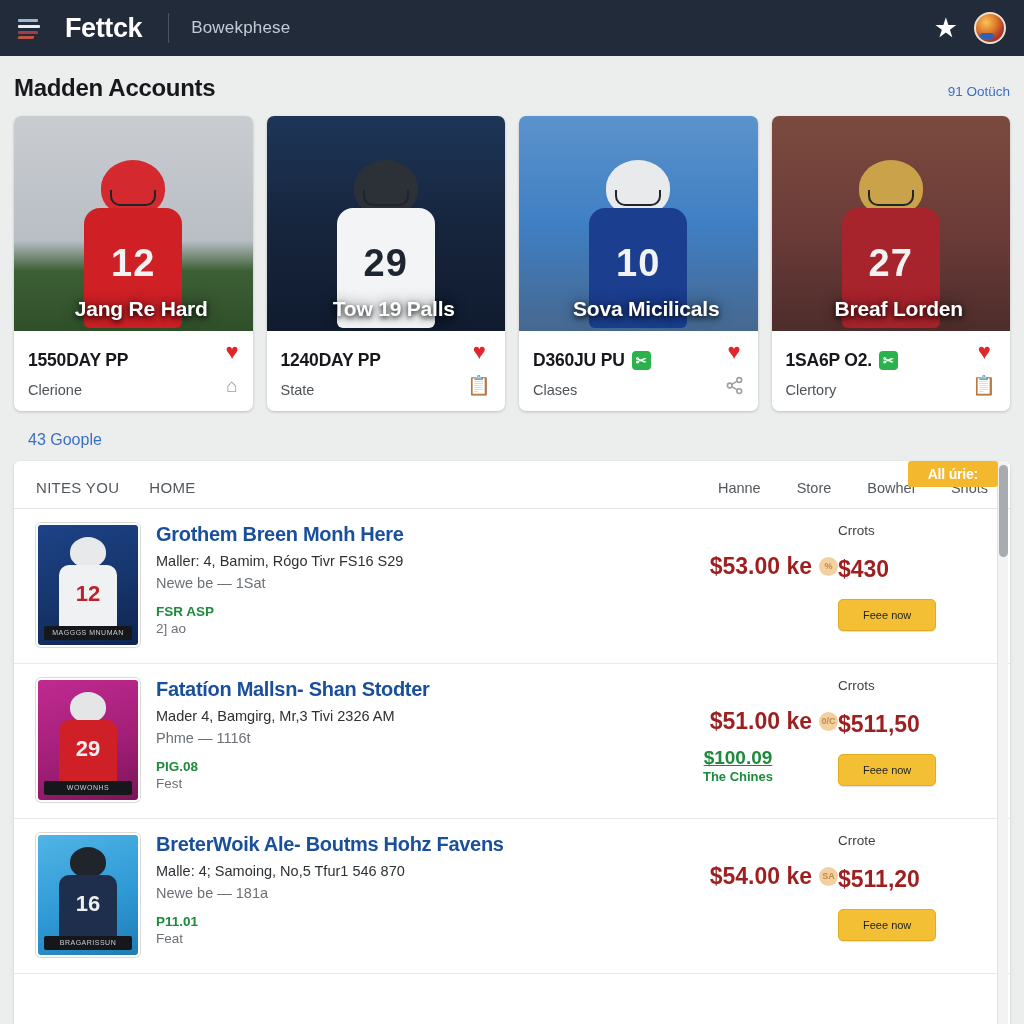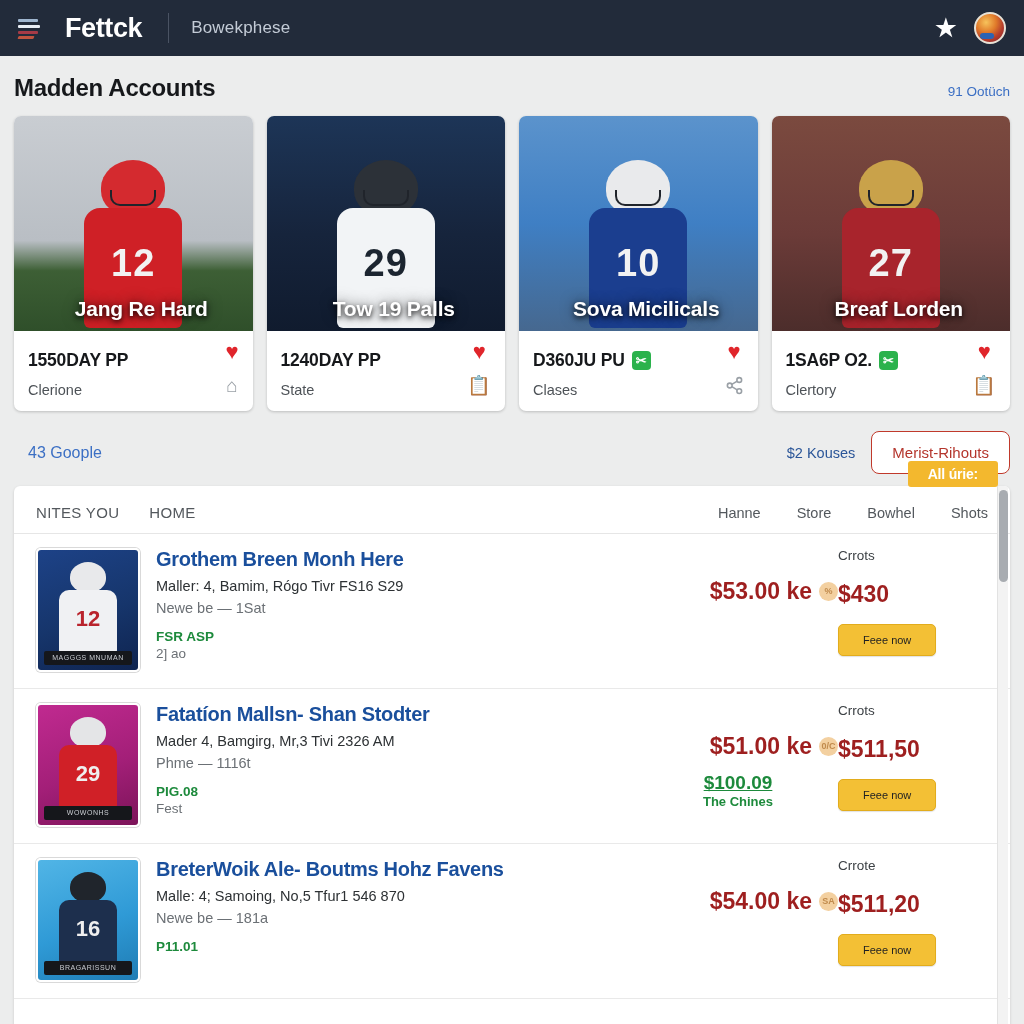--- a/index.html
+++ b/index.html
@@ -332,24 +332,20 @@
           <span class="heart-icon">♥</span>
           <span class="card-icon2">📋</span>
         </div>
       </div>
     </div>
 
   </div>
 
   <div class="list-head">
     <span class="section-link-inline">43 Goople</span>
-    <div class="list-head-right">
-      <span class="kouses">$2 Kouses</span>
-      <span class="outline-btn">Merist-Rihouts</span>
-    </div>
     <span class="yellow-badge">All úrie:</span>
   </div>
 
   <div class="panel">
 
     <div class="panel-cols">
       <div class="col-left">
         <span>NITES YOU</span>
         <span>HOME</span>
       </div>
@@ -434,20 +430,21 @@
           <div class="t" style="background:#1d2f4d"></div>
           <div class="n">16</div>
         </div>
         <div class="tbar">BRAGARISSUN</div>
       </div>
       <div class="row-main">
         <div class="row-title">BreterWoik Ale- Boutms Hohz Favens</div>
         <div class="row-sub1">Malle: 4; Samoing, No,5 Tfur1 546 870</div>
         <div class="row-sub2">Newe be — 181a</div>
         <div class="row-ship">P11.01</div>
+        <div class="row-ship2">Feat</div>
       </div>
       <div class="row-price">
         <div class="price-main">
           <span>$54.00 ke</span>
           <span class="coin">SA</span>
         </div>
       </div>
       <div class="row-right">
         <div class="crrots">Crrote</div>
         <div class="price-alt">$511,20</div>

